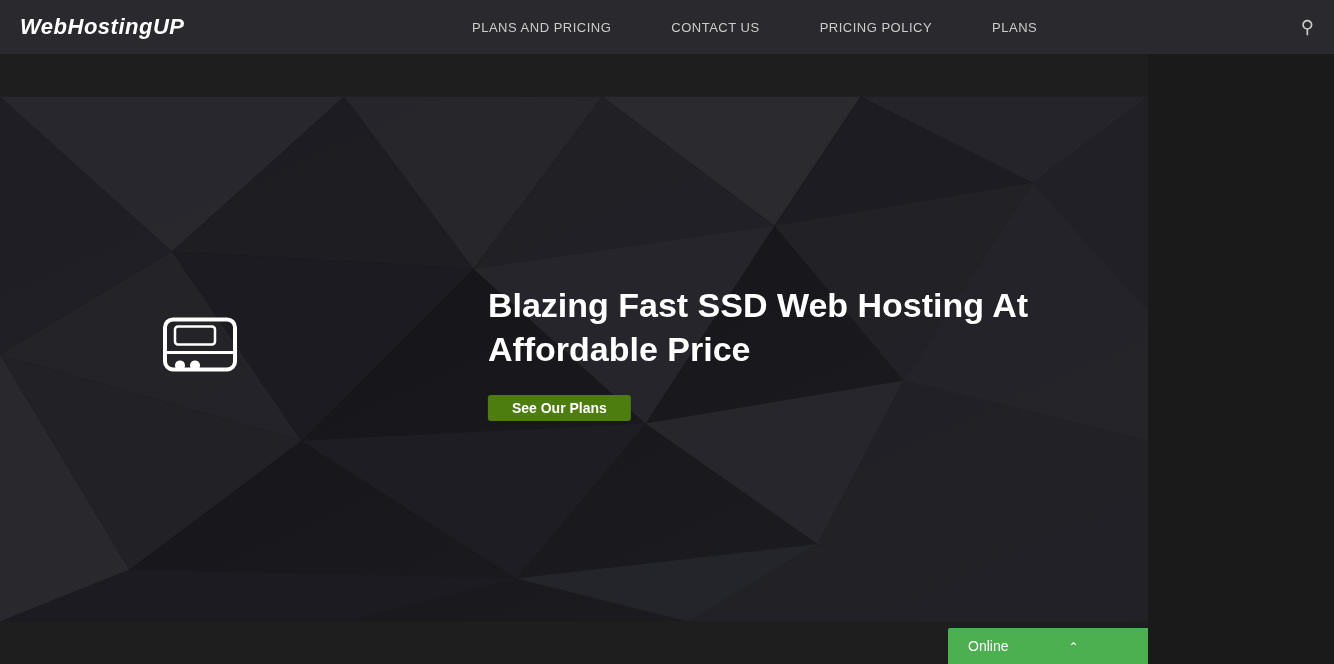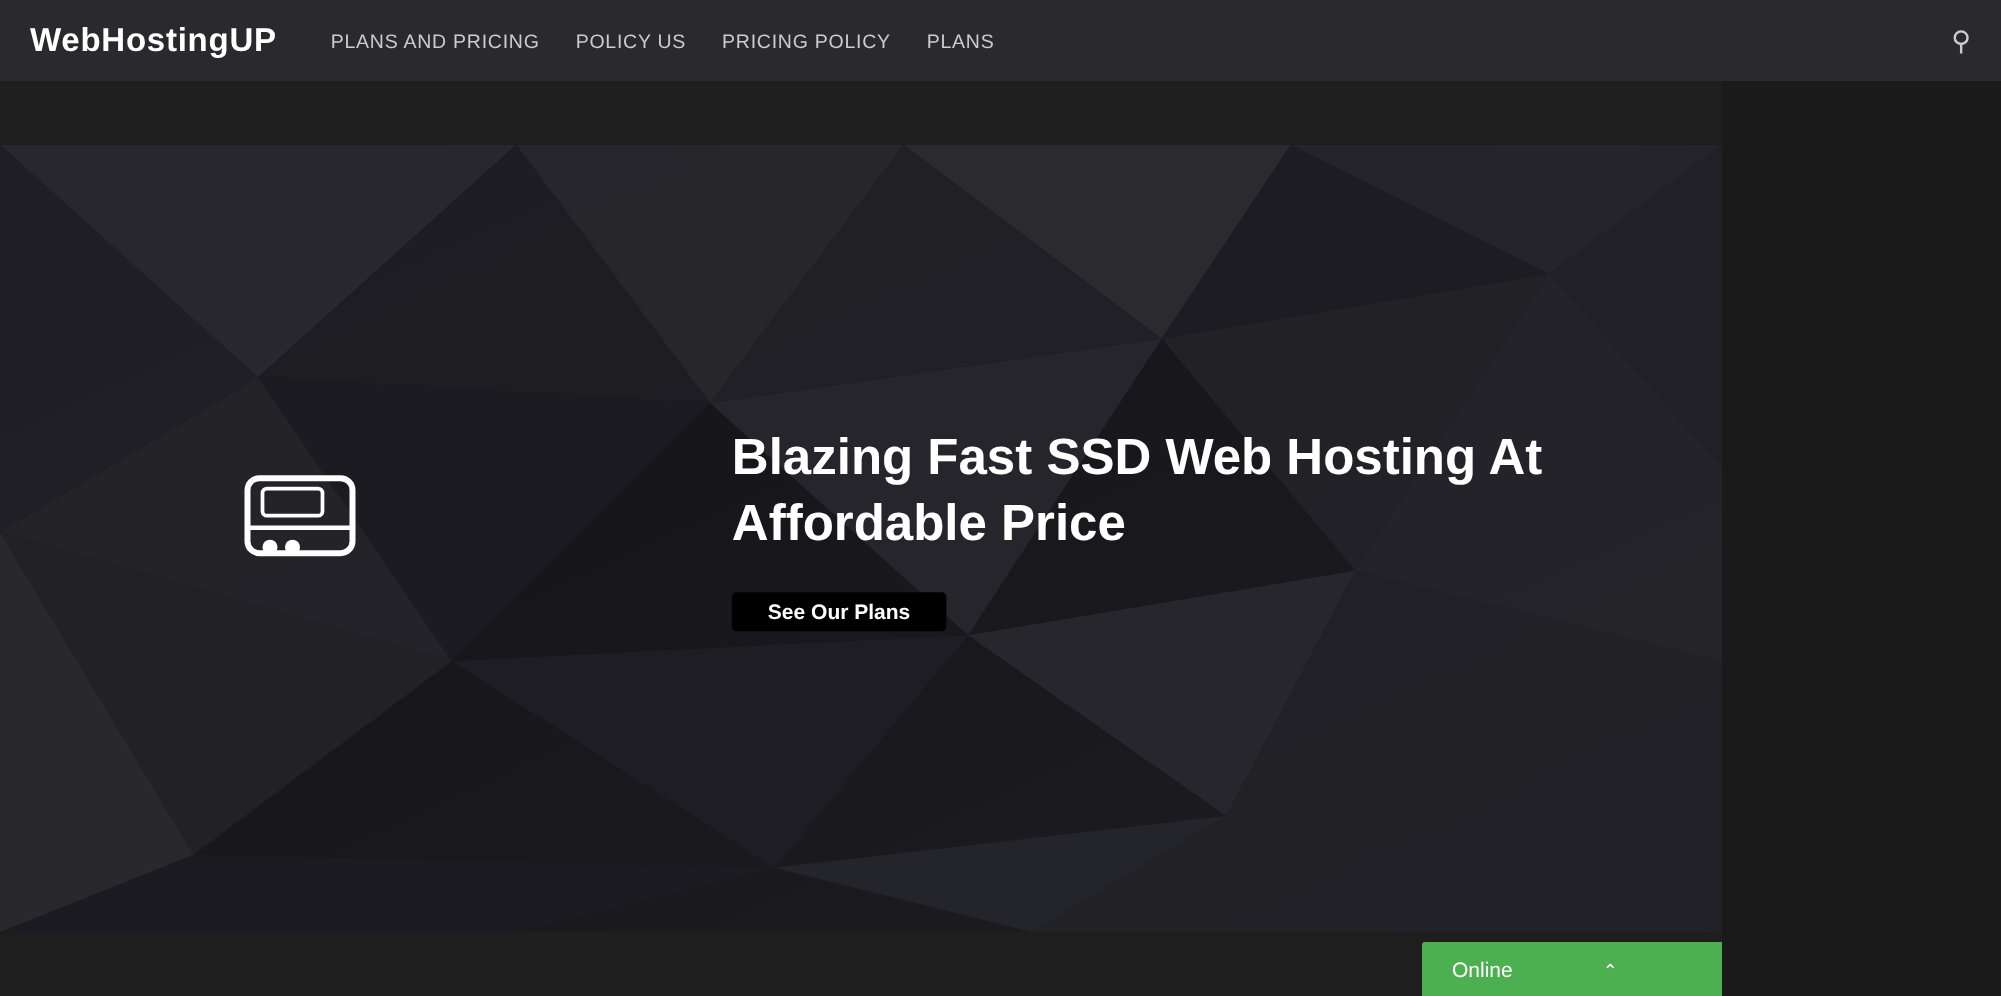--- a/index.html
+++ b/index.html
@@ -12,28 +12,30 @@
       background: #2a2a2e;
       height: 54px;
       padding: 0 20px;
       position: relative;
       z-index: 10;
     }
     .nav-logo {
       color: #fff;
       font-size: 22px;
       font-weight: bold;
-      margin-right: 36px;
+      margin-right: 24px;
       white-space: nowrap;
       letter-spacing: 0.5px;
+      font-style: italic;
     }
     .nav-links {
       display: flex;
-      gap: 24px;
+      gap: 60px;
       flex: 1;
+      justify-content: center;
     }
     .nav-link {
       color: #ccc;
       text-decoration: none;
       font-size: 13px;
       letter-spacing: 0.5px;
       cursor: pointer;
     }
     .nav-search {
       color: #ccc;
@@ -74,21 +76,21 @@
       text-align: justify;
       margin-bottom: 32px;
     }
 
     .hero-desc .lightning {
       color: #4fc3f7;
       font-weight: bold;
     }
 
     .btn-plans {
-      background: #000000;
+      background: #4d7c0f;
       color: #fff;
       border: none;
       padding: 5px 24px;
       font-size: 14px;
       border-radius: 3px;
       cursor: pointer;
       font-weight: 600;
     }
 
     
@@ -126,21 +128,21 @@
       width: 100%; height: 100%;
     }
   </style>
 </head>
 <body>
 
 <nav>
   <span class="nav-logo">WebHostingUP</span>
   <div class="nav-links">
     <a class="nav-link">PLANS AND PRICING</a>
-    <a class="nav-link">POLICY US</a>
+    <a class="nav-link">CONTACT US</a>
     <a class="nav-link">PRICING POLICY</a>
     <a class="nav-link">PLANS</a>
   </div>
   <span class="nav-search">⚲</span>
 </nav>
 
 <div class="hero">
 
   <svg class="bg-svg" viewBox="0 0 1334 610" xmlns="http://www.w3.org/2000/svg">
     <defs>

